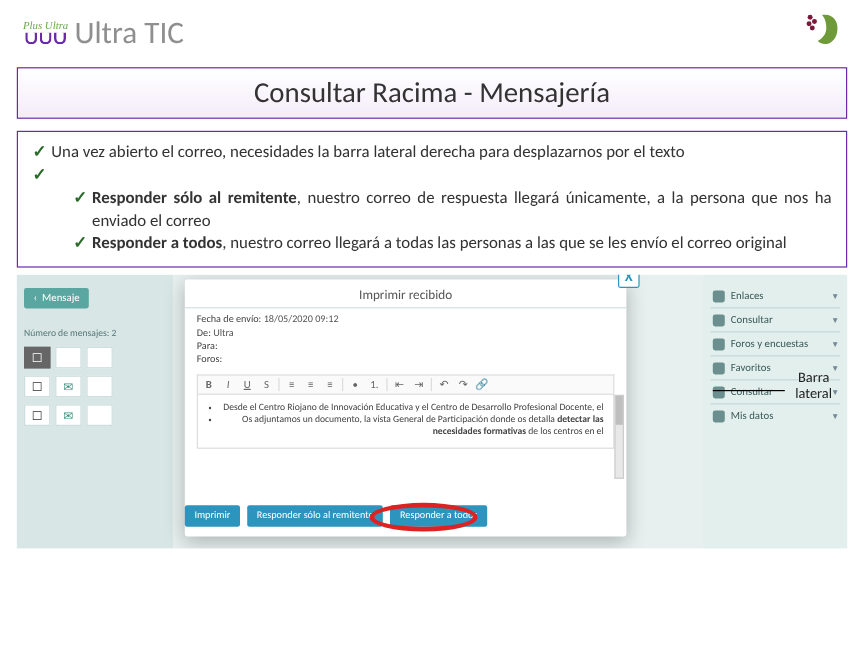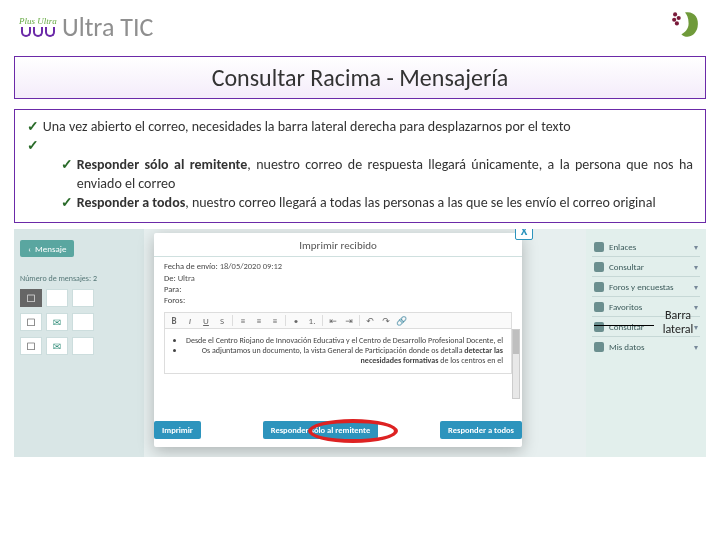--- a/index.html
+++ b/index.html
@@ -105,21 +105,21 @@
     font-size:9px; color:#666;
   }
   .modal .toolbar .sep { width:1px; height:11px; background:#ddd; }
   .modal .editor {
     margin:0 10px; border:1px solid #ddd; height:46px; padding:6px 8px; font-size:8px;
     color:#444; line-height:1.3; overflow:hidden;text-align:right;
   }
   .modal .editor ul{ list-style:disc; padding-left:12px;}
   .modal .replybar {
     position:absolute; left:0; right:0; bottom:8px;
-    display:flex; gap:6px; justify-content:space-between;font-weight:bold;
+    display:flex; gap:6px; justify-content:flex-start;
   }
   .modal .replybar .rb {
     background:#2d94bd; color:#fff; font-size:8.5px; padding:4px 8px; border-radius:2px;
   }
   .red-circle {
     position:absolute; width:54px; height:30px;
     border:4px solid #d22; border-radius:50%;
     pointer-events:none;
   }
   .annot {

